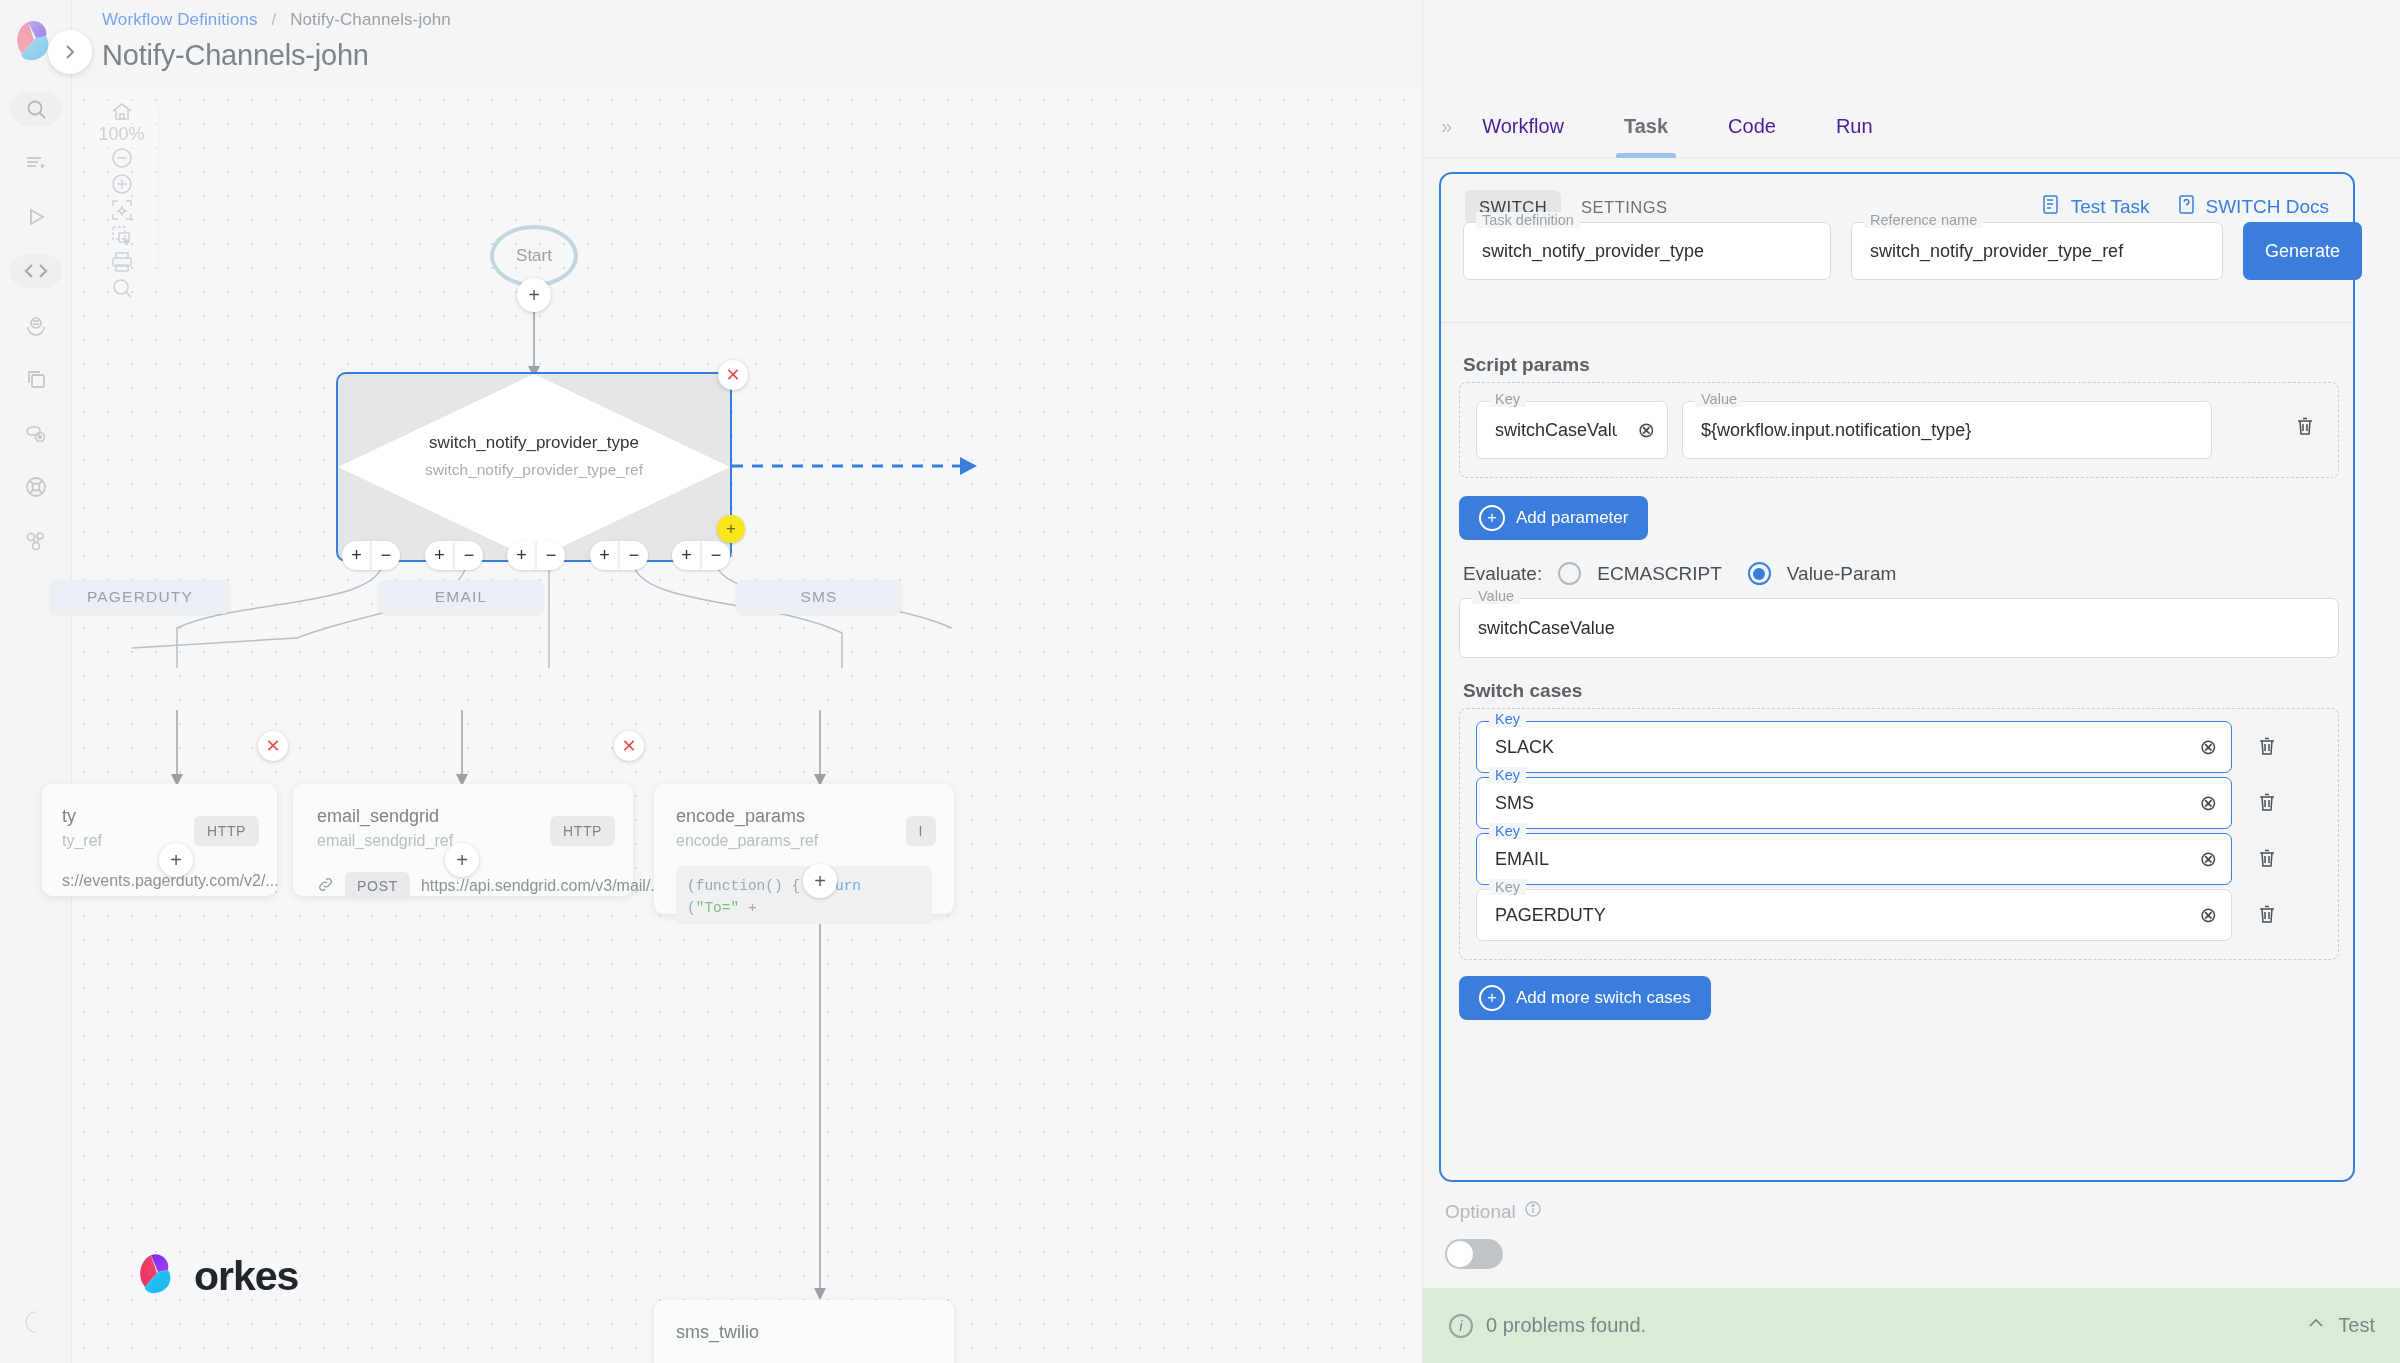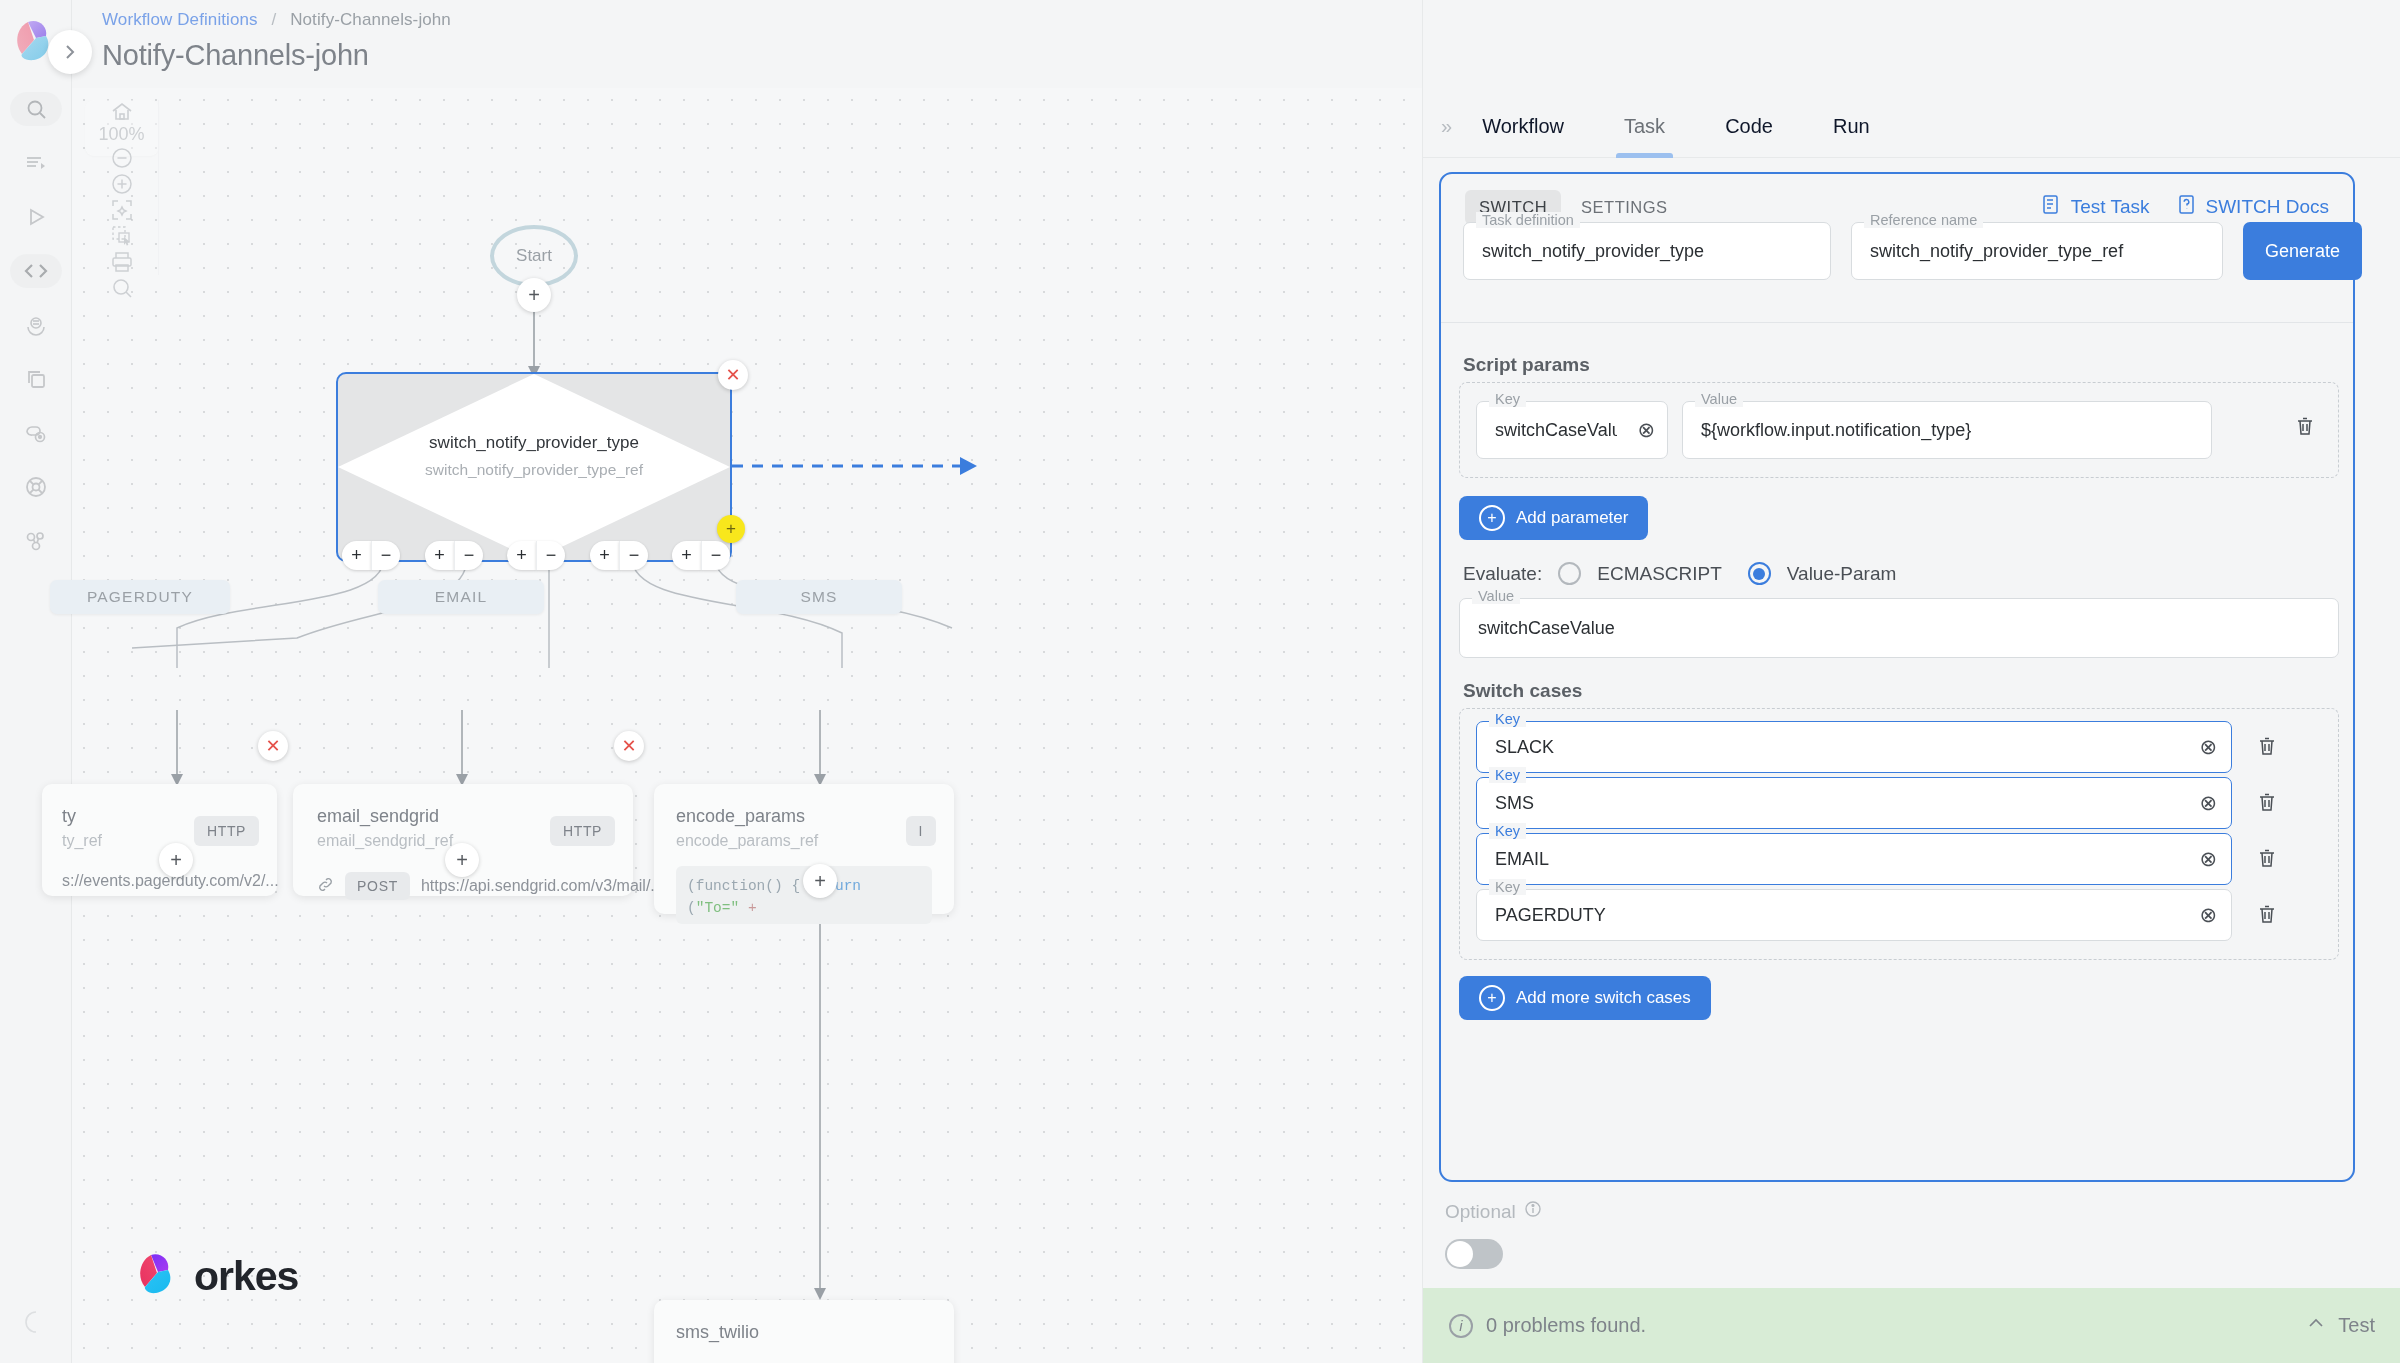--- a/index.html
+++ b/index.html
@@ -174,23 +174,23 @@
   
   .rpanel {
     position:absolute; left:1422px; top:0; width:978px; height:1363px;
     background:#f4f5f6; border-left:1px solid #e7e9ea;
   }
   .rtabs {
     position:absolute; top:96px; left:0; right:0; height:62px; display:flex; align-items:center;
     border-bottom:1px solid #e7e9ea;
   }
   .dbl-chev { margin-left:18px; color:#b6bbc0; font-size:20px; }
-  .rtab { font-size:20px; color:#0f172a; padding:0 30px; height:62px; display:flex; align-items:center;
+  .rtab { font-size:20px; color:#4c1d95; padding:0 30px; height:62px; display:flex; align-items:center;
           position:relative; }
-  .rtab.active { color:#6c7177; }
+  .rtab.active { color:#6c7177;font-weight:bold; }
   .rtab.active::after {
     content:""; position:absolute; left:22px; right:22px; bottom:0; height:5px;
     background:#9cc0ef; border-radius:3px 3px 0 0;
   }
 
   .card-outline {
     position:absolute; left:16px; top:172px; width:916px; height:1010px;
     border:2.5px solid #3b7ddd; border-radius:13px; background:#f4f5f6;padding-left:28px;
   }
   .sub-tabs { position:absolute; left:24px; top:16px; display:flex; align-items:center; gap:6px; }

